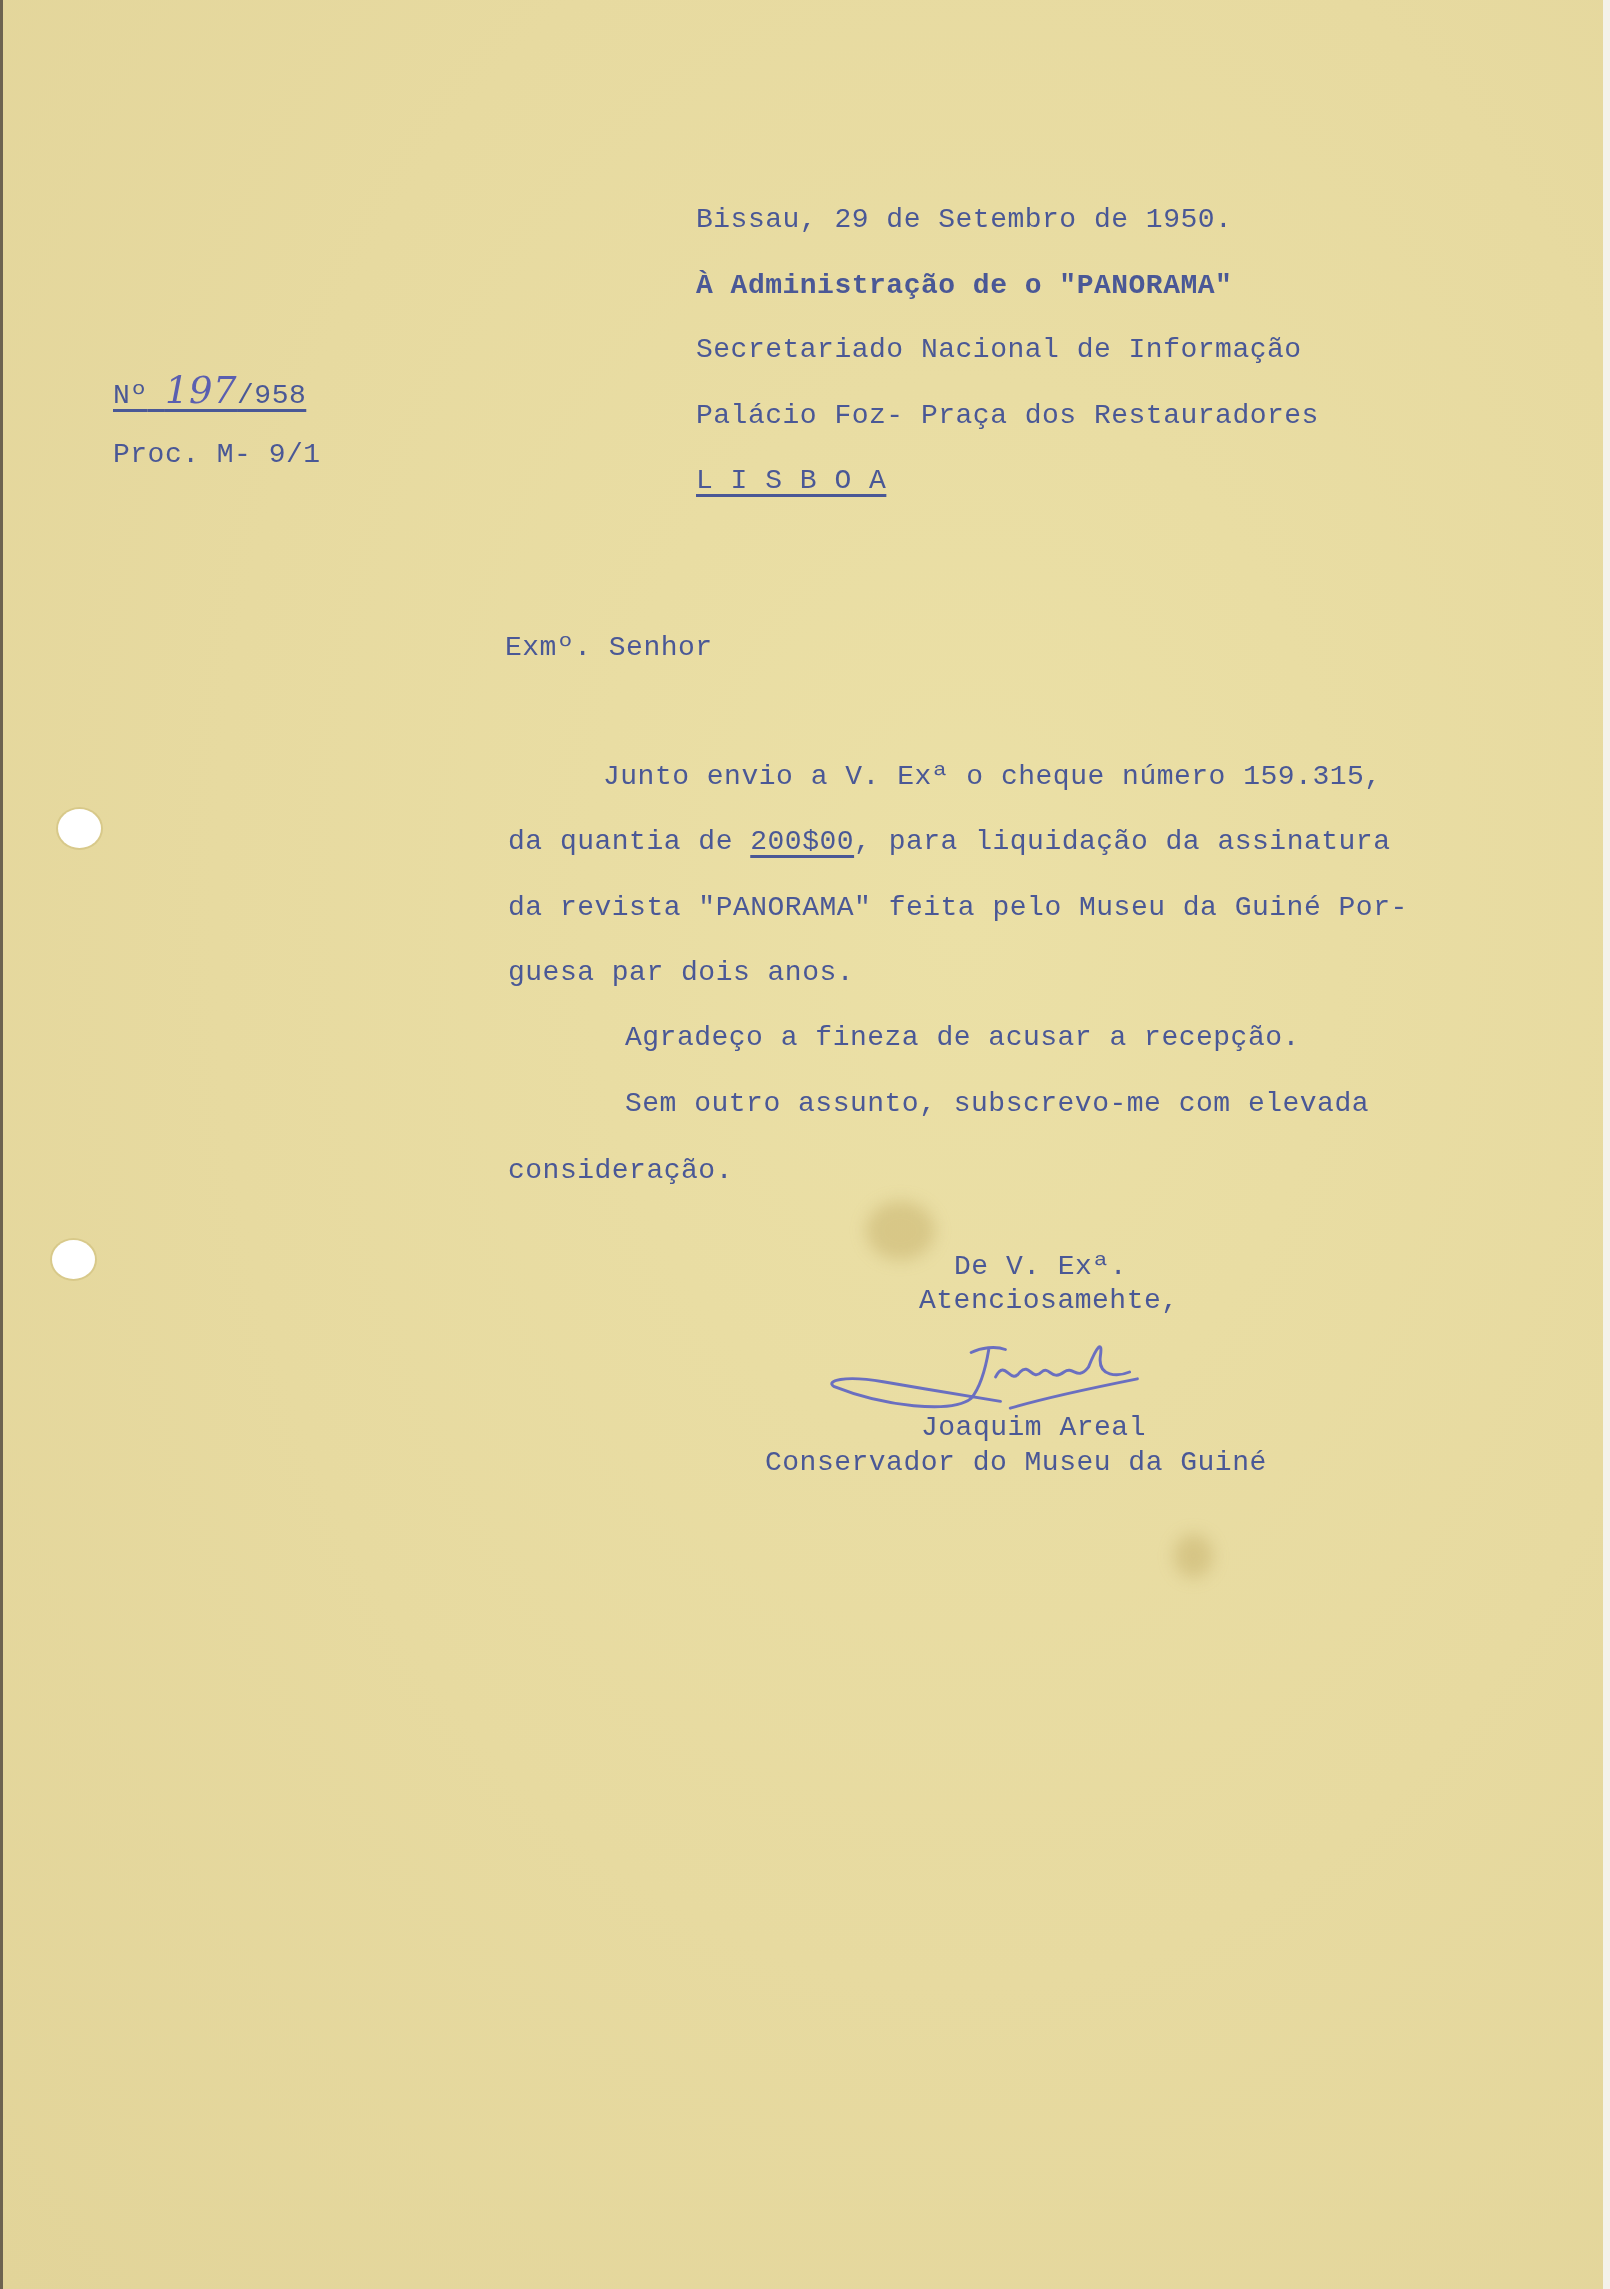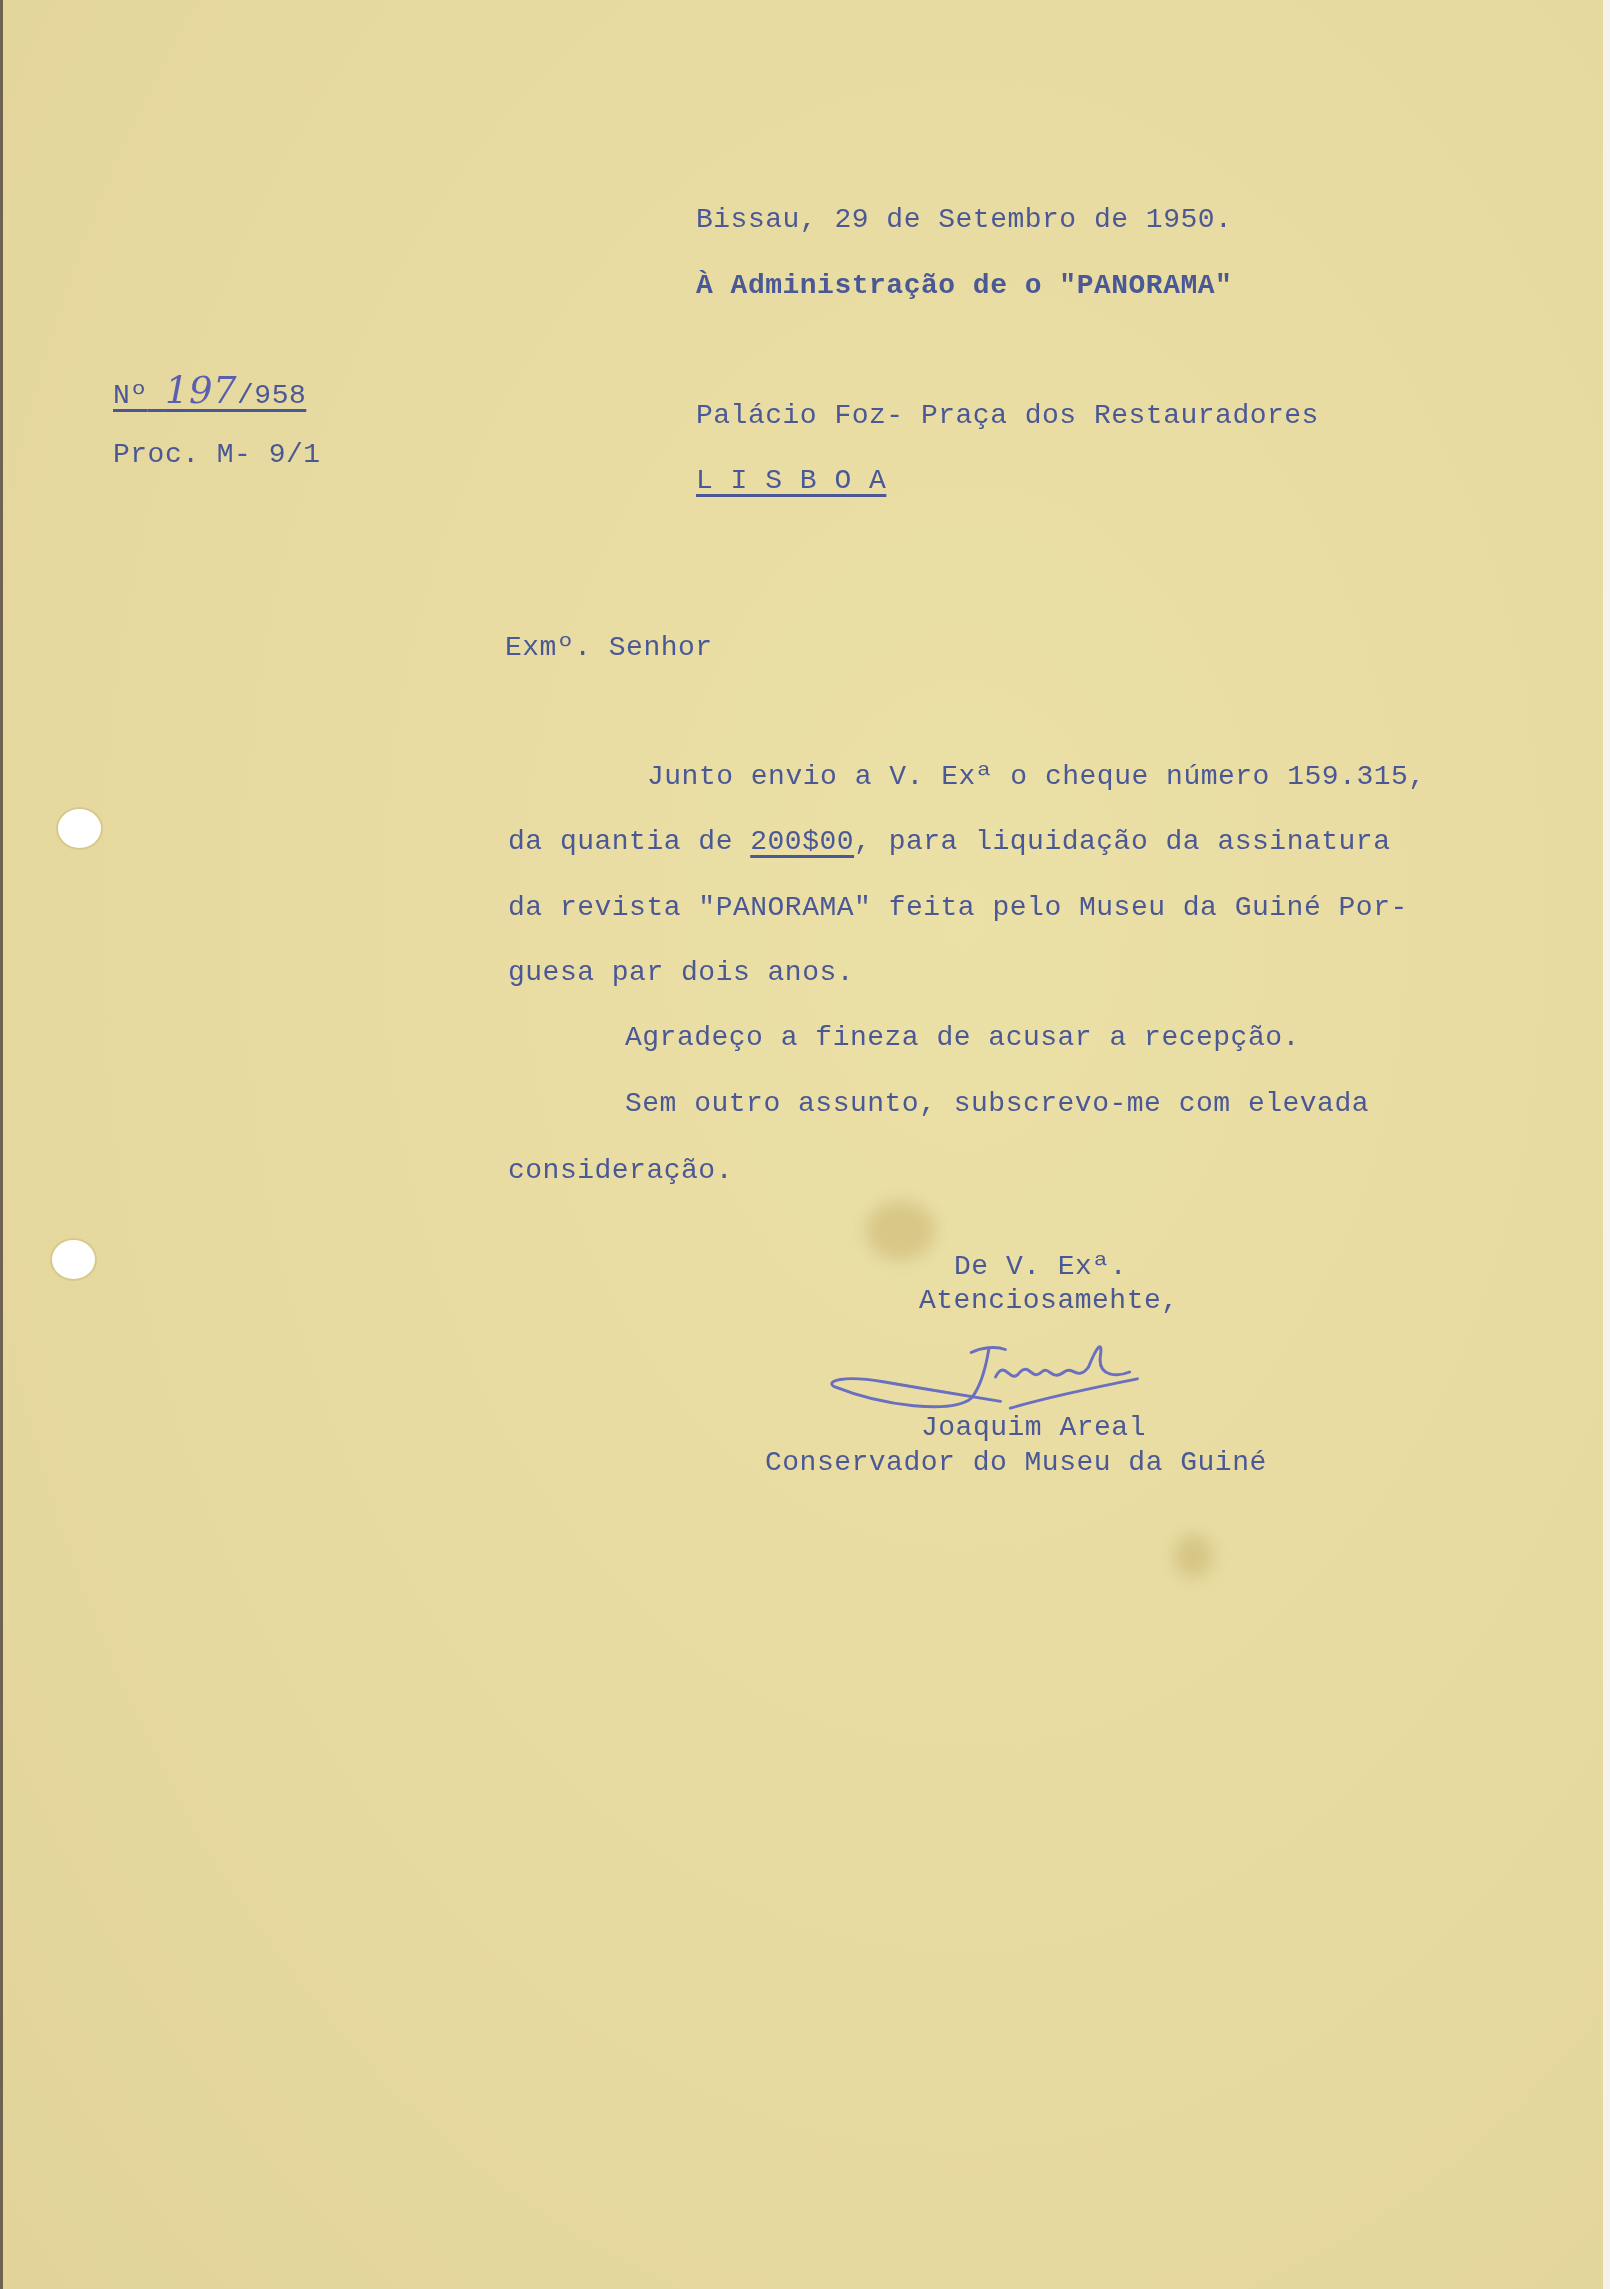--- a/index.html
+++ b/index.html
@@ -28,26 +28,27 @@
   <div class="hole" style="left:49px; top:1240px;"></div>
 
   <div class="stain" style="left:863px; top:1201px; width:69px; height:59px;"></div>
   <div class="stain" style="left:1171px; top:1534px; width:39px; height:44px;"></div>
 
   <div class="t ul" style="left:110px; top:372px;"><span>Nº</span> <span class="hand" style="font-size:37px;text-align:right;">197</span><span>/958</span></div>
   <div class="t" style="left:110px; top:441px;">Proc. M- 9/1</div>
 
   <div class="t" style="left:693px; top:206px;">Bissau, 29 de Setembro de 1950.</div>
   <div class="t" style="left:693px; top:272px; font-weight:bold;">À Administração de o "PANORAMA"</div>
+  <div class="t" style="left:693px; top:336px;">Secretariado Nacional de Informação</div>
   <div class="t" style="left:693px; top:402px;">Palácio Foz- Praça dos Restauradores</div>
   <div class="t ul" style="left:693px; top:467px;">L I S B O A</div>
 
   <div class="t" style="left:502px; top:634px;">Exmº. Senhor</div>
 
-  <div class="t" style="left:600px; top:763px;margin-left:44px;">Junto envio a V. Exª o cheque número 159.315,</div>
+  <div class="t" style="left:600px; top:763px;">Junto envio a V. Exª o cheque número 159.315,</div>
   <div class="t" style="left:505px; top:828px;"><span>da quantia de </span><span class="ul">200$00</span><span>, para liquidação da assinatura</span></div>
   <div class="t" style="left:505px; top:894px;">da revista "PANORAMA" feita pelo Museu da Guiné Por-</div>
   <div class="t" style="left:505px; top:959px;">guesa par dois anos.</div>
   <div class="t" style="left:622px; top:1024px;">Agradeço a fineza de acusar a recepção.</div>
   <div class="t" style="left:622px; top:1090px;">Sem outro assunto, subscrevo-me com elevada</div>
   <div class="t" style="left:505px; top:1157px;">consideração.</div>
 
   <div class="t" style="left:951px; top:1253px;text-align:center;">De V. Exª.</div>
   <div class="t" style="left:916px; top:1287px;">Atenciosamehte,</div>
 

